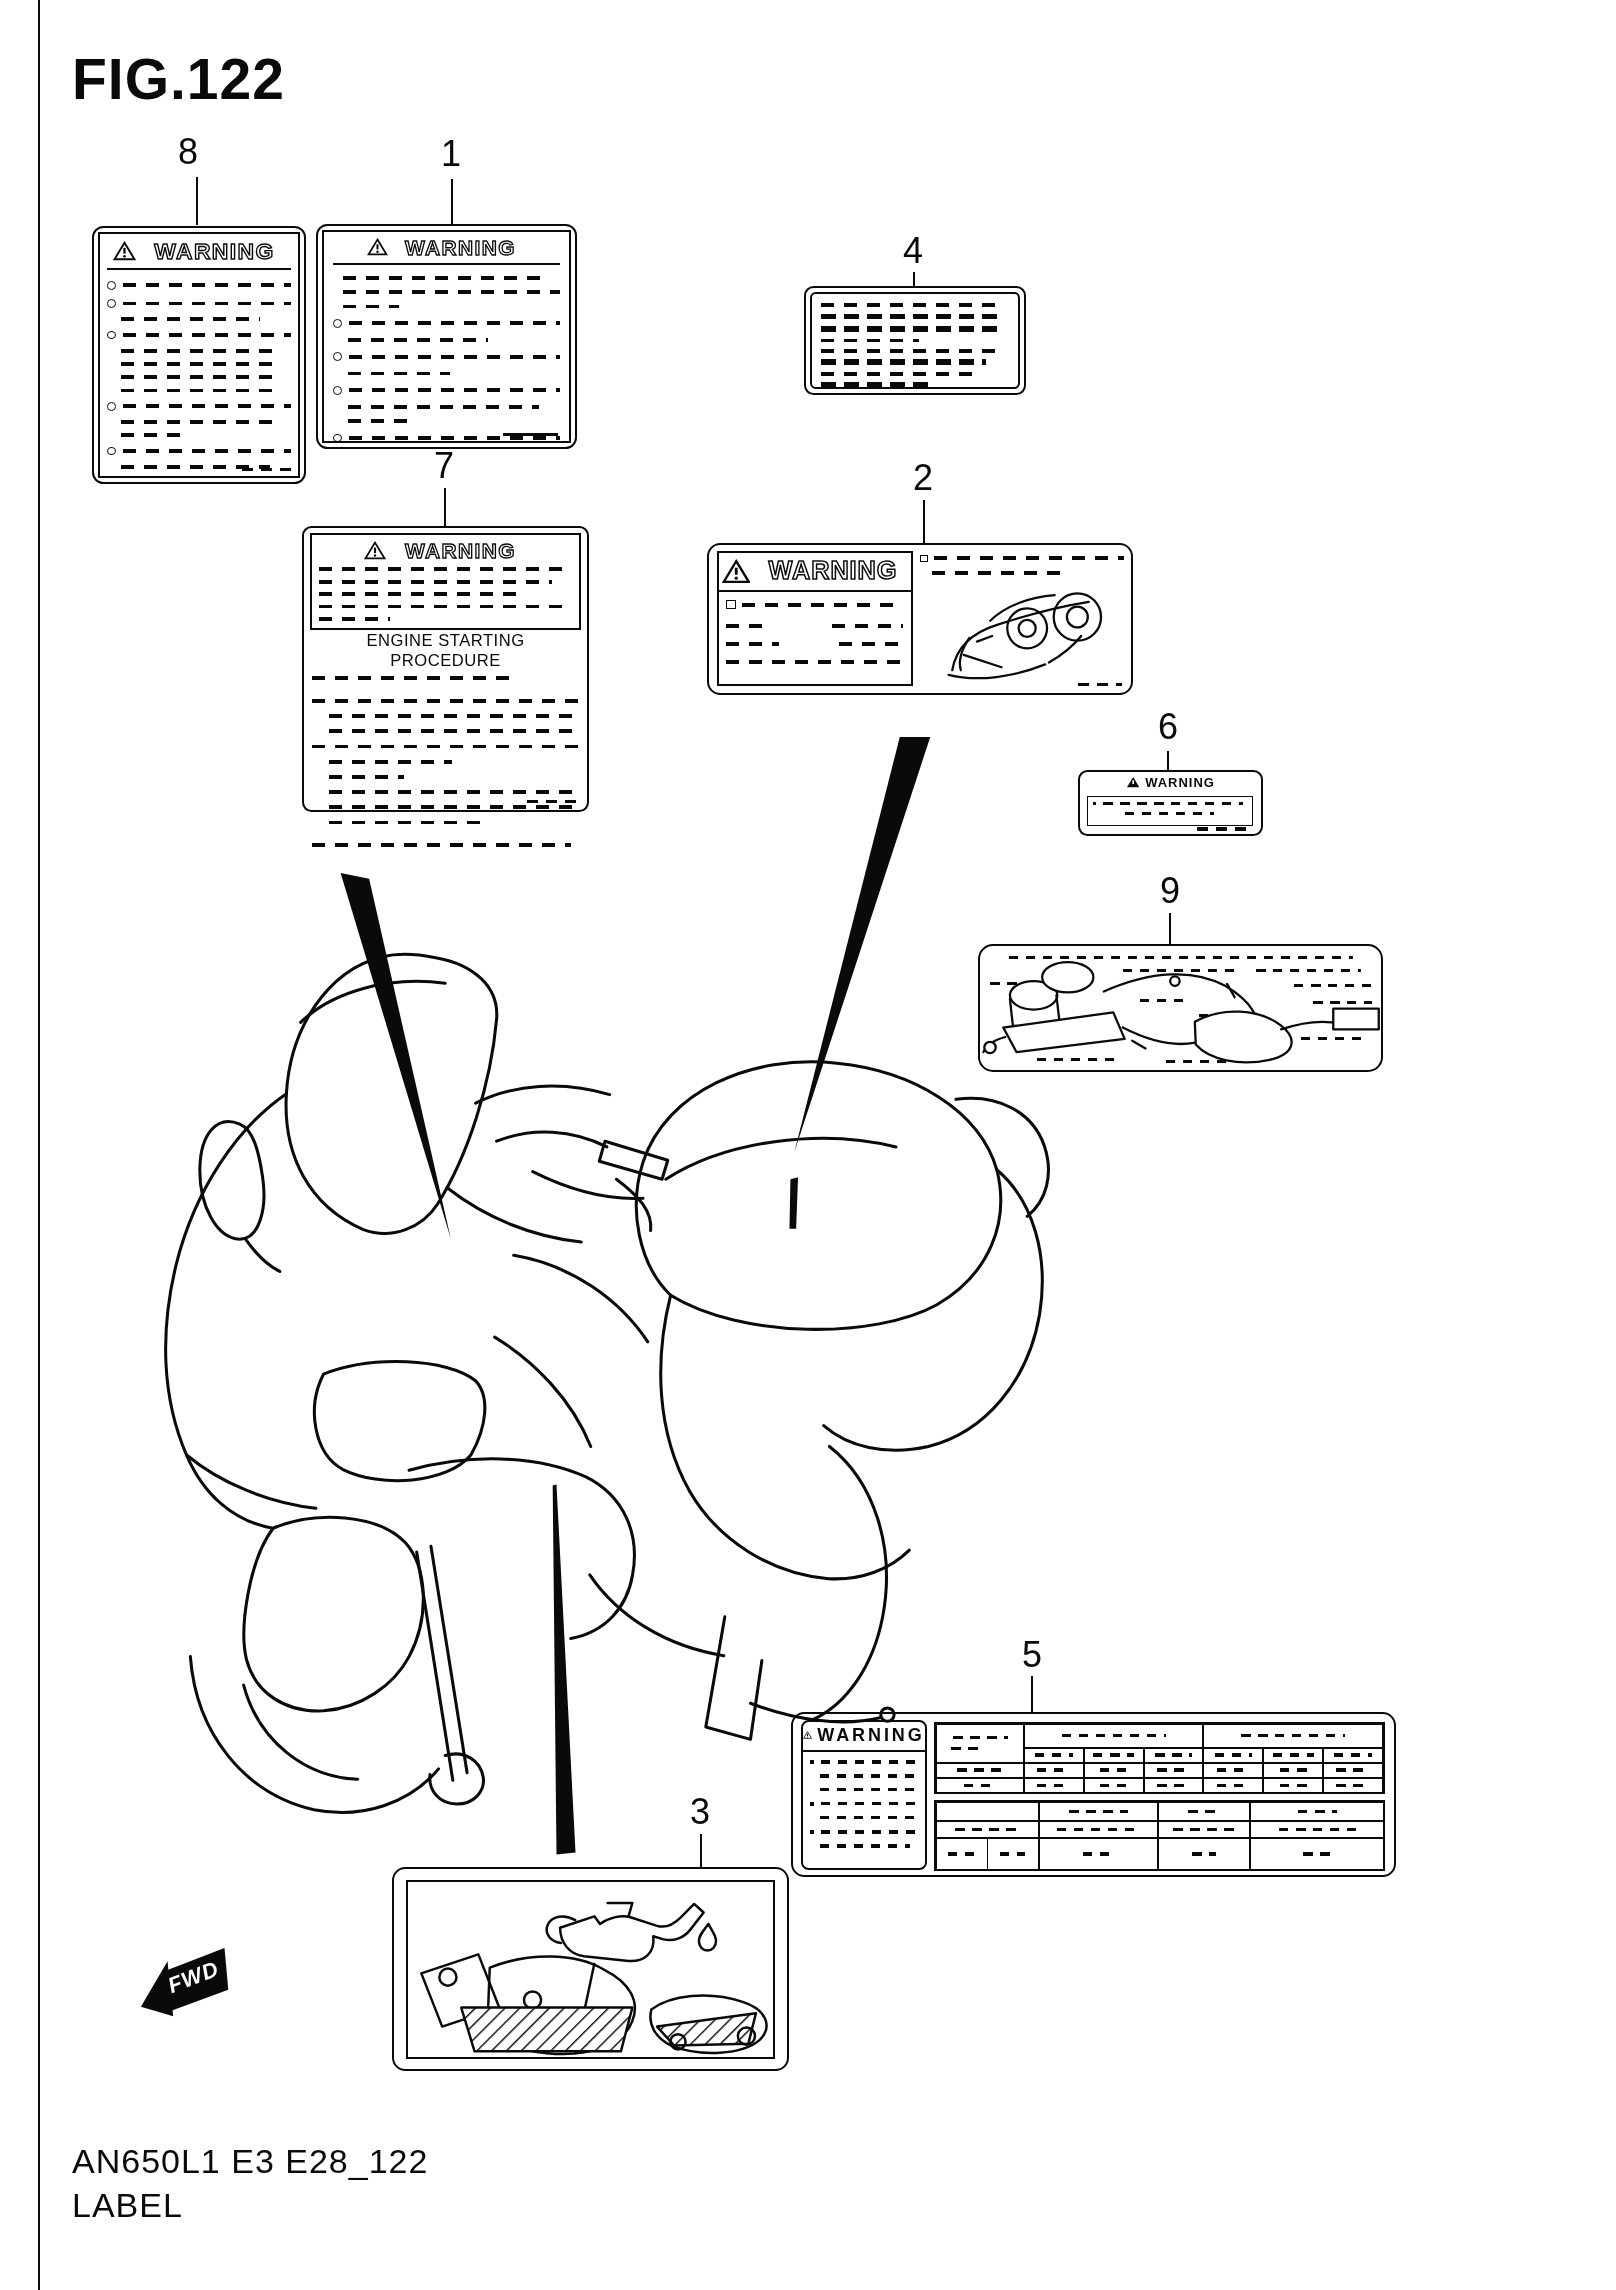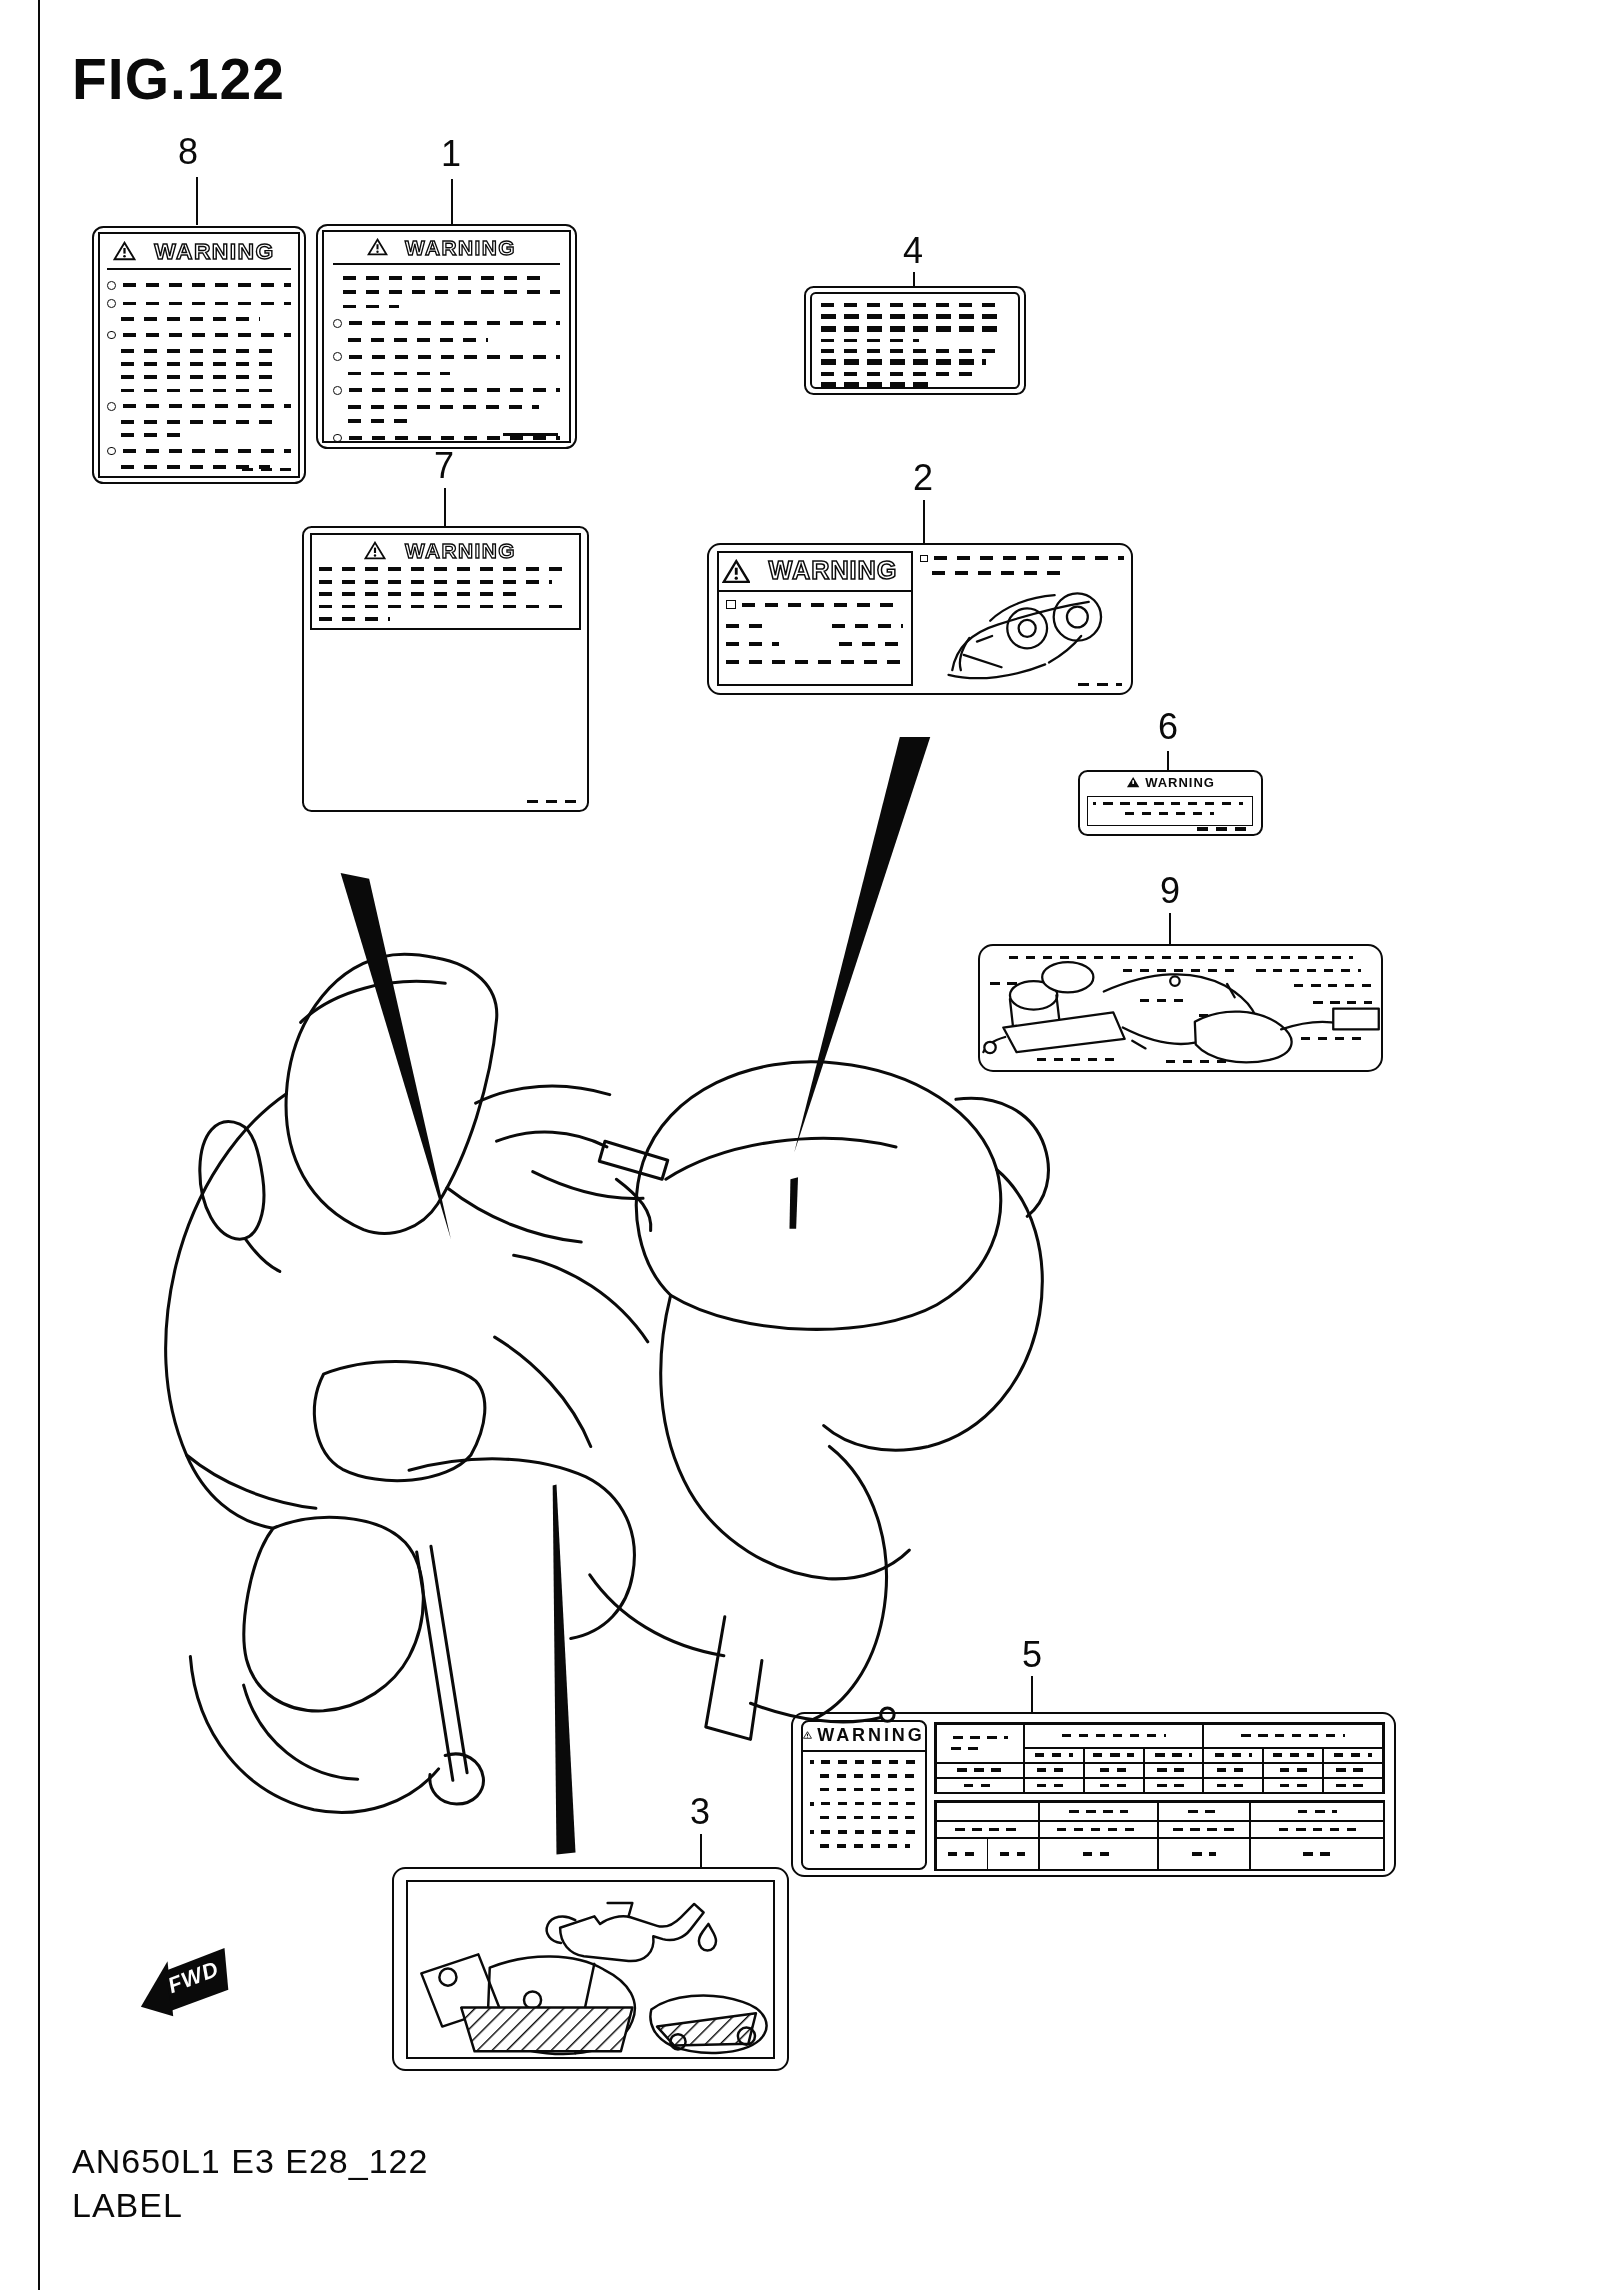--- a/index.html
+++ b/index.html
@@ -227,20 +227,34 @@
         </svg>
         <svg class="wsvg" width="133" height="26" viewBox="0 0 140 27">
           <text x="70" y="21" text-anchor="middle" font-size="22" font-weight="800" letter-spacing="1.5" fill="#ffffff" stroke="#0a0a0a" stroke-width="1.4">WARNING</text>
         </svg>
       </div>
       <div class="dr" style="width:100%;margin-top:1.9px;"></div>
       <div class="dr" style="width:92%;margin-top:8.6px;"></div>
       <div class="dr" style="width:80%;margin-top:8.6px;"></div>
       <div class="dr" style="width:100%;margin-top:8.6px;"></div>
       <div class="dr" style="width:28%;margin-top:8.6px;"></div>
+    </div>
+    <div style="position:absolute;left:7.6px;top:95px;right:7.6px;">
+      <div class="l7-sub">ENGINE STARTING PROCEDURE</div>
+      <div class="dr" style="width:76%;"></div>
+      <div class="dr" style="width:100%;margin-top:19px;"></div>
+      <div class="dr" style="width:92%;margin:11.4px 0 0 17px;"></div>
+      <div class="dr" style="width:92%;margin:11.4px 0 0 17px;"></div>
+      <div class="dr" style="width:100%;margin-top:11.4px;"></div>
+      <div class="dr" style="width:46%;margin:11.4px 0 0 17px;"></div>
+      <div class="dr" style="width:28%;margin:11.4px 0 0 17px;"></div>
+      <div class="dr" style="width:92%;margin:11.4px 0 0 17px;"></div>
+      <div class="dr" style="width:92%;margin:11.4px 0 0 17px;"></div>
+      <div class="dr" style="width:60%;margin:11.4px 0 0 17px;"></div>
+      <div class="dr" style="width:97%;margin-top:19px;"></div>
     </div>
     <div class="sig" style="right:11.4px;bottom:6.7px;"></div>
   </div>
 
   <div class="lbl" style="left:707px;top:543px;width:426px;height:152px;border-radius:13.3px;">
     <div style="position:absolute;left:7.6px;top:5.7px;width:196px;height:135px;border:2.4px solid #0a0a0a;box-sizing:border-box;">
       <div class="whead" style="border-bottom:2.4px solid #0a0a0a;padding:3.8px 1.9px;">
         <svg class="wtri" width="28.5" height="25" viewBox="0 0 26 23">
           <path d="M13 2 L24.5 21 H1.5 Z" fill="none" stroke="#0a0a0a" stroke-width="2.2"></path>
           <line x1="13" y1="8" x2="13" y2="14.5" stroke="#0a0a0a" stroke-width="2.6"></line>

